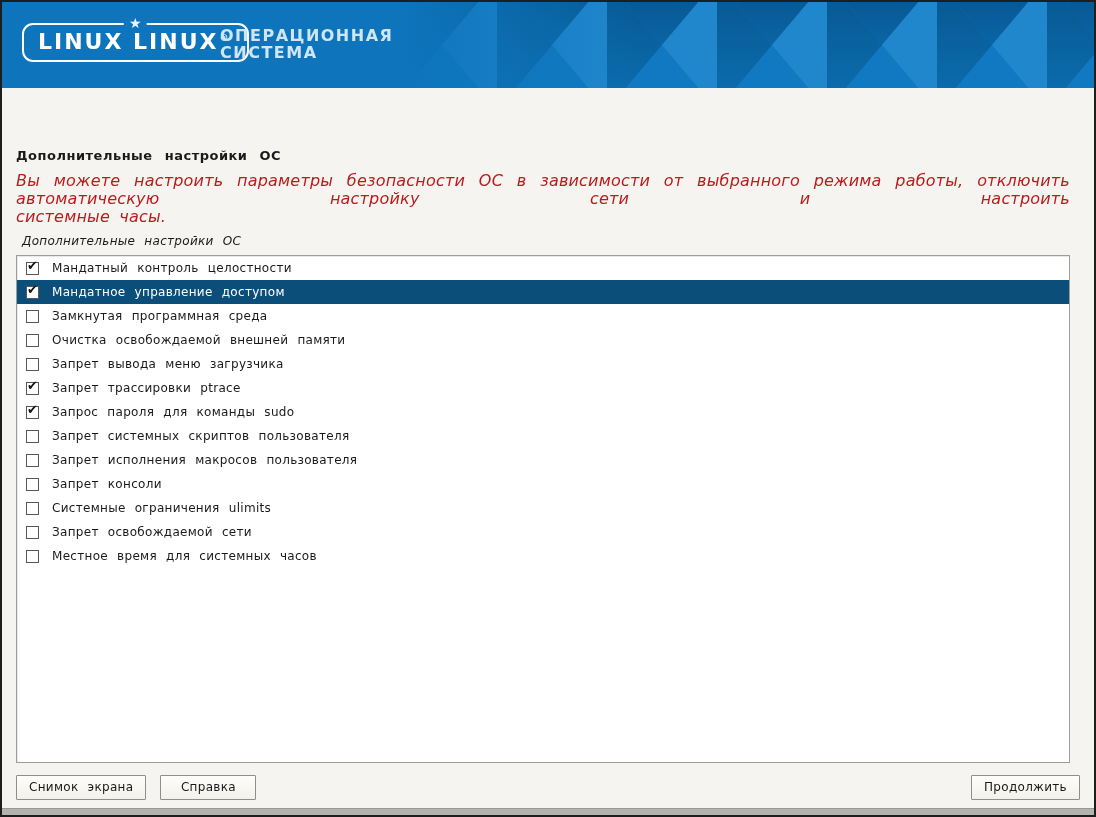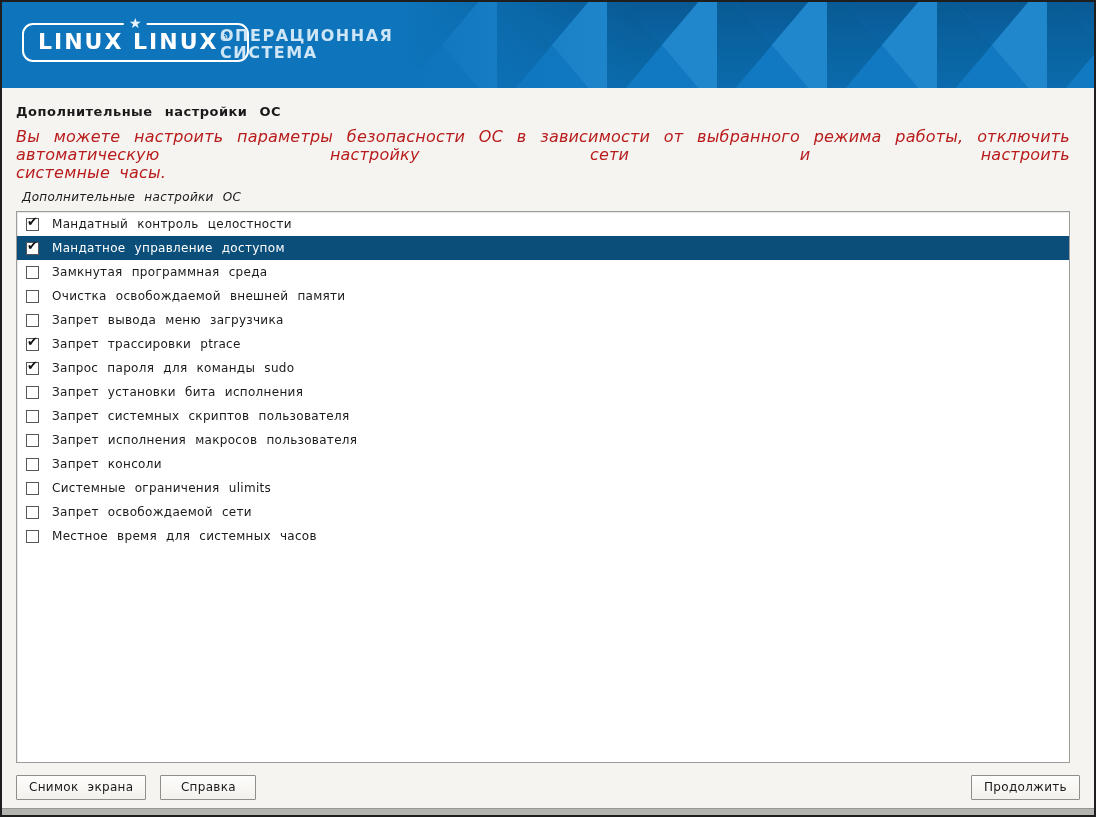--- a/index.html
+++ b/index.html
@@ -49,20 +49,21 @@
     font-size: 16px; letter-spacing: 1.5px; line-height: 17px;
     white-space: pre-line;
   }
 
   
   .main {
     flex: 1 1 auto;
     padding: 10px 24px 0 14px;
     display: flex; flex-direction: column;
     min-height: 0;
+    margin-top: 44px;
   }
   .page-title {
     font-size: 13px; font-weight: bold; color: #1a1a1a;
     letter-spacing: 0.5px; word-spacing: 7px;
     margin: 6px 0 9px 0;
   }
   .desc { font-size: 16px; color: #b91c1c; line-height: 18px; letter-spacing: 0.2px; font-style: italic; }
   .desc-line1 { text-align: justify; text-align-last: justify; }
   .desc-line2 { word-spacing: 4px; }
   .list-label {
@@ -208,24 +209,20 @@
           <span class="row-label">Запрет трассировки ptrace</span>
         </div>
 
         <div class="row checked">
           <span class="checkbox">
             <span class="checkmark">✔</span>
           </span>
           <span class="row-label">Запрос пароля для команды sudo</span>
         </div>
 
-        <div class="row">
-          <span class="checkbox"></span>
-          <span class="row-label">Запрет установки бита исполнения</span>
-        </div>
 
         <div class="row">
           <span class="checkbox"></span>
           <span class="row-label">Запрет системных скриптов пользователя</span>
         </div>
 
         <div class="row">
           <span class="checkbox"></span>
           <span class="row-label">Запрет исполнения макросов пользователя</span>
         </div>

